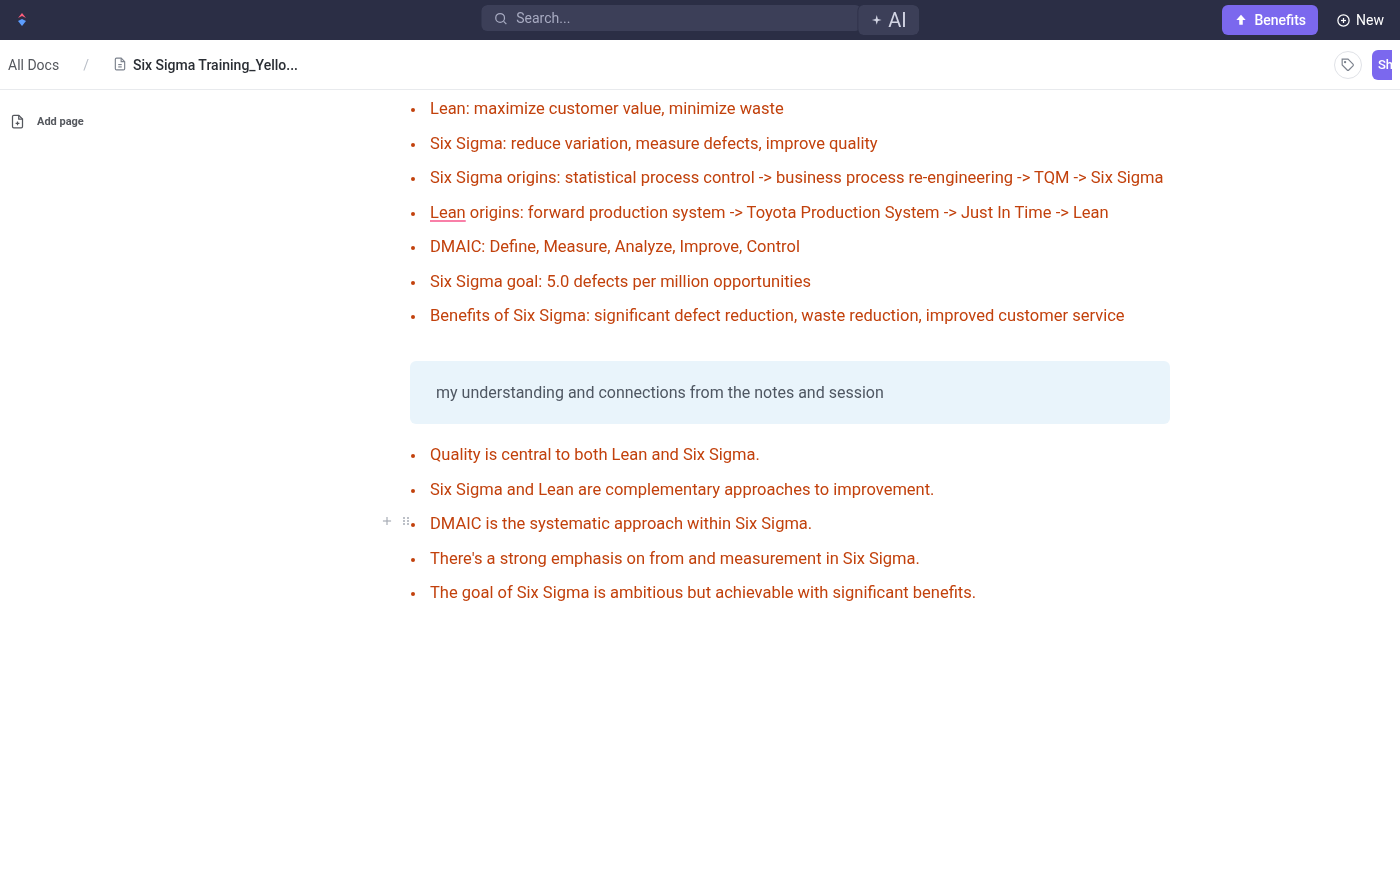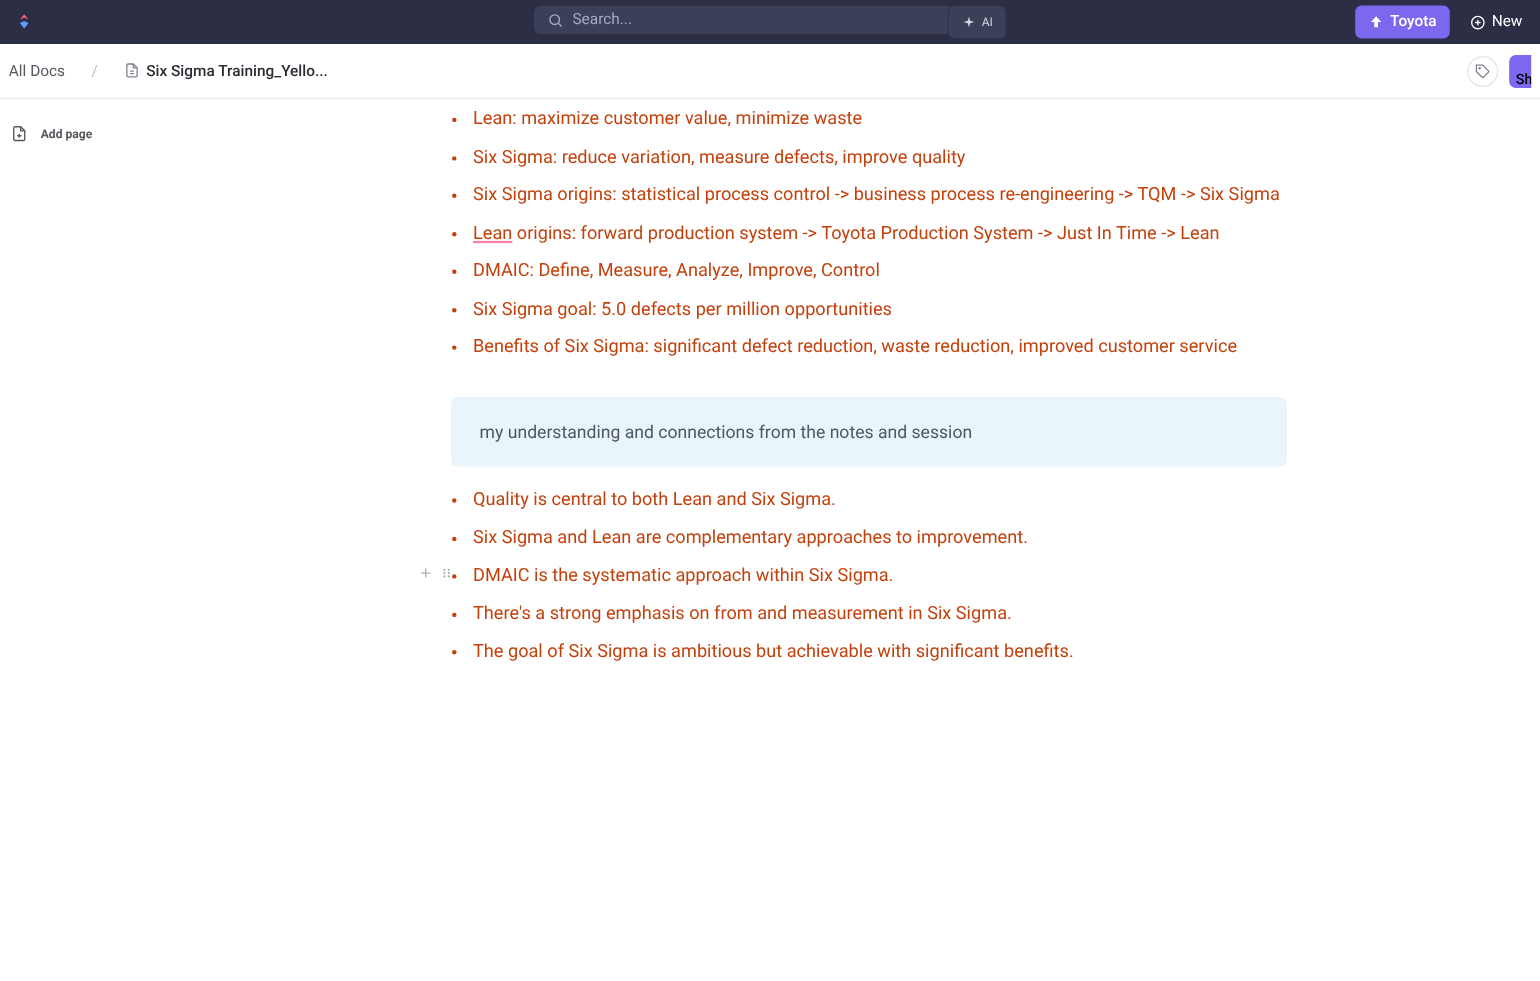--- a/index.html
+++ b/index.html
@@ -45,21 +45,21 @@
       flex-shrink: 0;
     }
     .ai-btn {
       background: #3c3f58;
       height: 30px;
       border-radius: 6px;
       display: flex;
       align-items: center;
       padding: 0 12px;
       color: #d3d5e4;
-      font-size: 11px;
+      font-size: 20px;
       gap: 5px;
       margin-left: -4px;
       border-left: 1px solid #2b2e45;
     }
     .search-wrap-container {
       position: absolute;
       left: 50%;
       transform: translateX(-50%);
       display: flex;
     }
@@ -133,26 +133,26 @@
       height: 28px;
       border: 1px solid #e0e2e7;
       border-radius: 50%;
       display: flex;
       align-items: center;
       justify-content: center;
       cursor: pointer;
     }
     .share-btn-stub {
       background: #7b68ee;
-      color: #000000;
+      color: #ffffff;
       height: 30px;
       width: 20px;
       border-radius: 6px 0 0 6px;
       display: flex;
-      align-items: flex-end;
+      align-items: center;
       padding-left: 6px;
       font-size: 13px;
       font-weight: 500;
       overflow: hidden;
     }
     
     .body-area {
       display: flex;
       height: calc(100% - 90px);
     }
@@ -259,21 +259,21 @@
         <span>AI</span>
       </div>
     </div>
   </div>
 
   <div class="top-right">
     <div class="upgrade-btn">
       <svg width="14" height="14" viewBox="0 0 24 24" fill="none" stroke="#fff" stroke-width="2">
         <path d="M12 3 L4 12 h5 v8 h6 v-8 h5 Z" fill="#fff" stroke="none"></path>
       </svg>
-      <span>Toyota</span>
+      <span>Benefits</span>
     </div>
     <div class="new-btn">
       <svg width="15" height="15" viewBox="0 0 24 24" fill="none" stroke="#fff" stroke-width="2">
         <circle cx="12" cy="12" r="9"></circle>
           <line x1="12" y1="8" x2="12" y2="16"></line>
           <line x1="8" y1="12" x2="16" y2="12"></line>
       </svg>
       <span>New</span>
     </div>
   </div>

